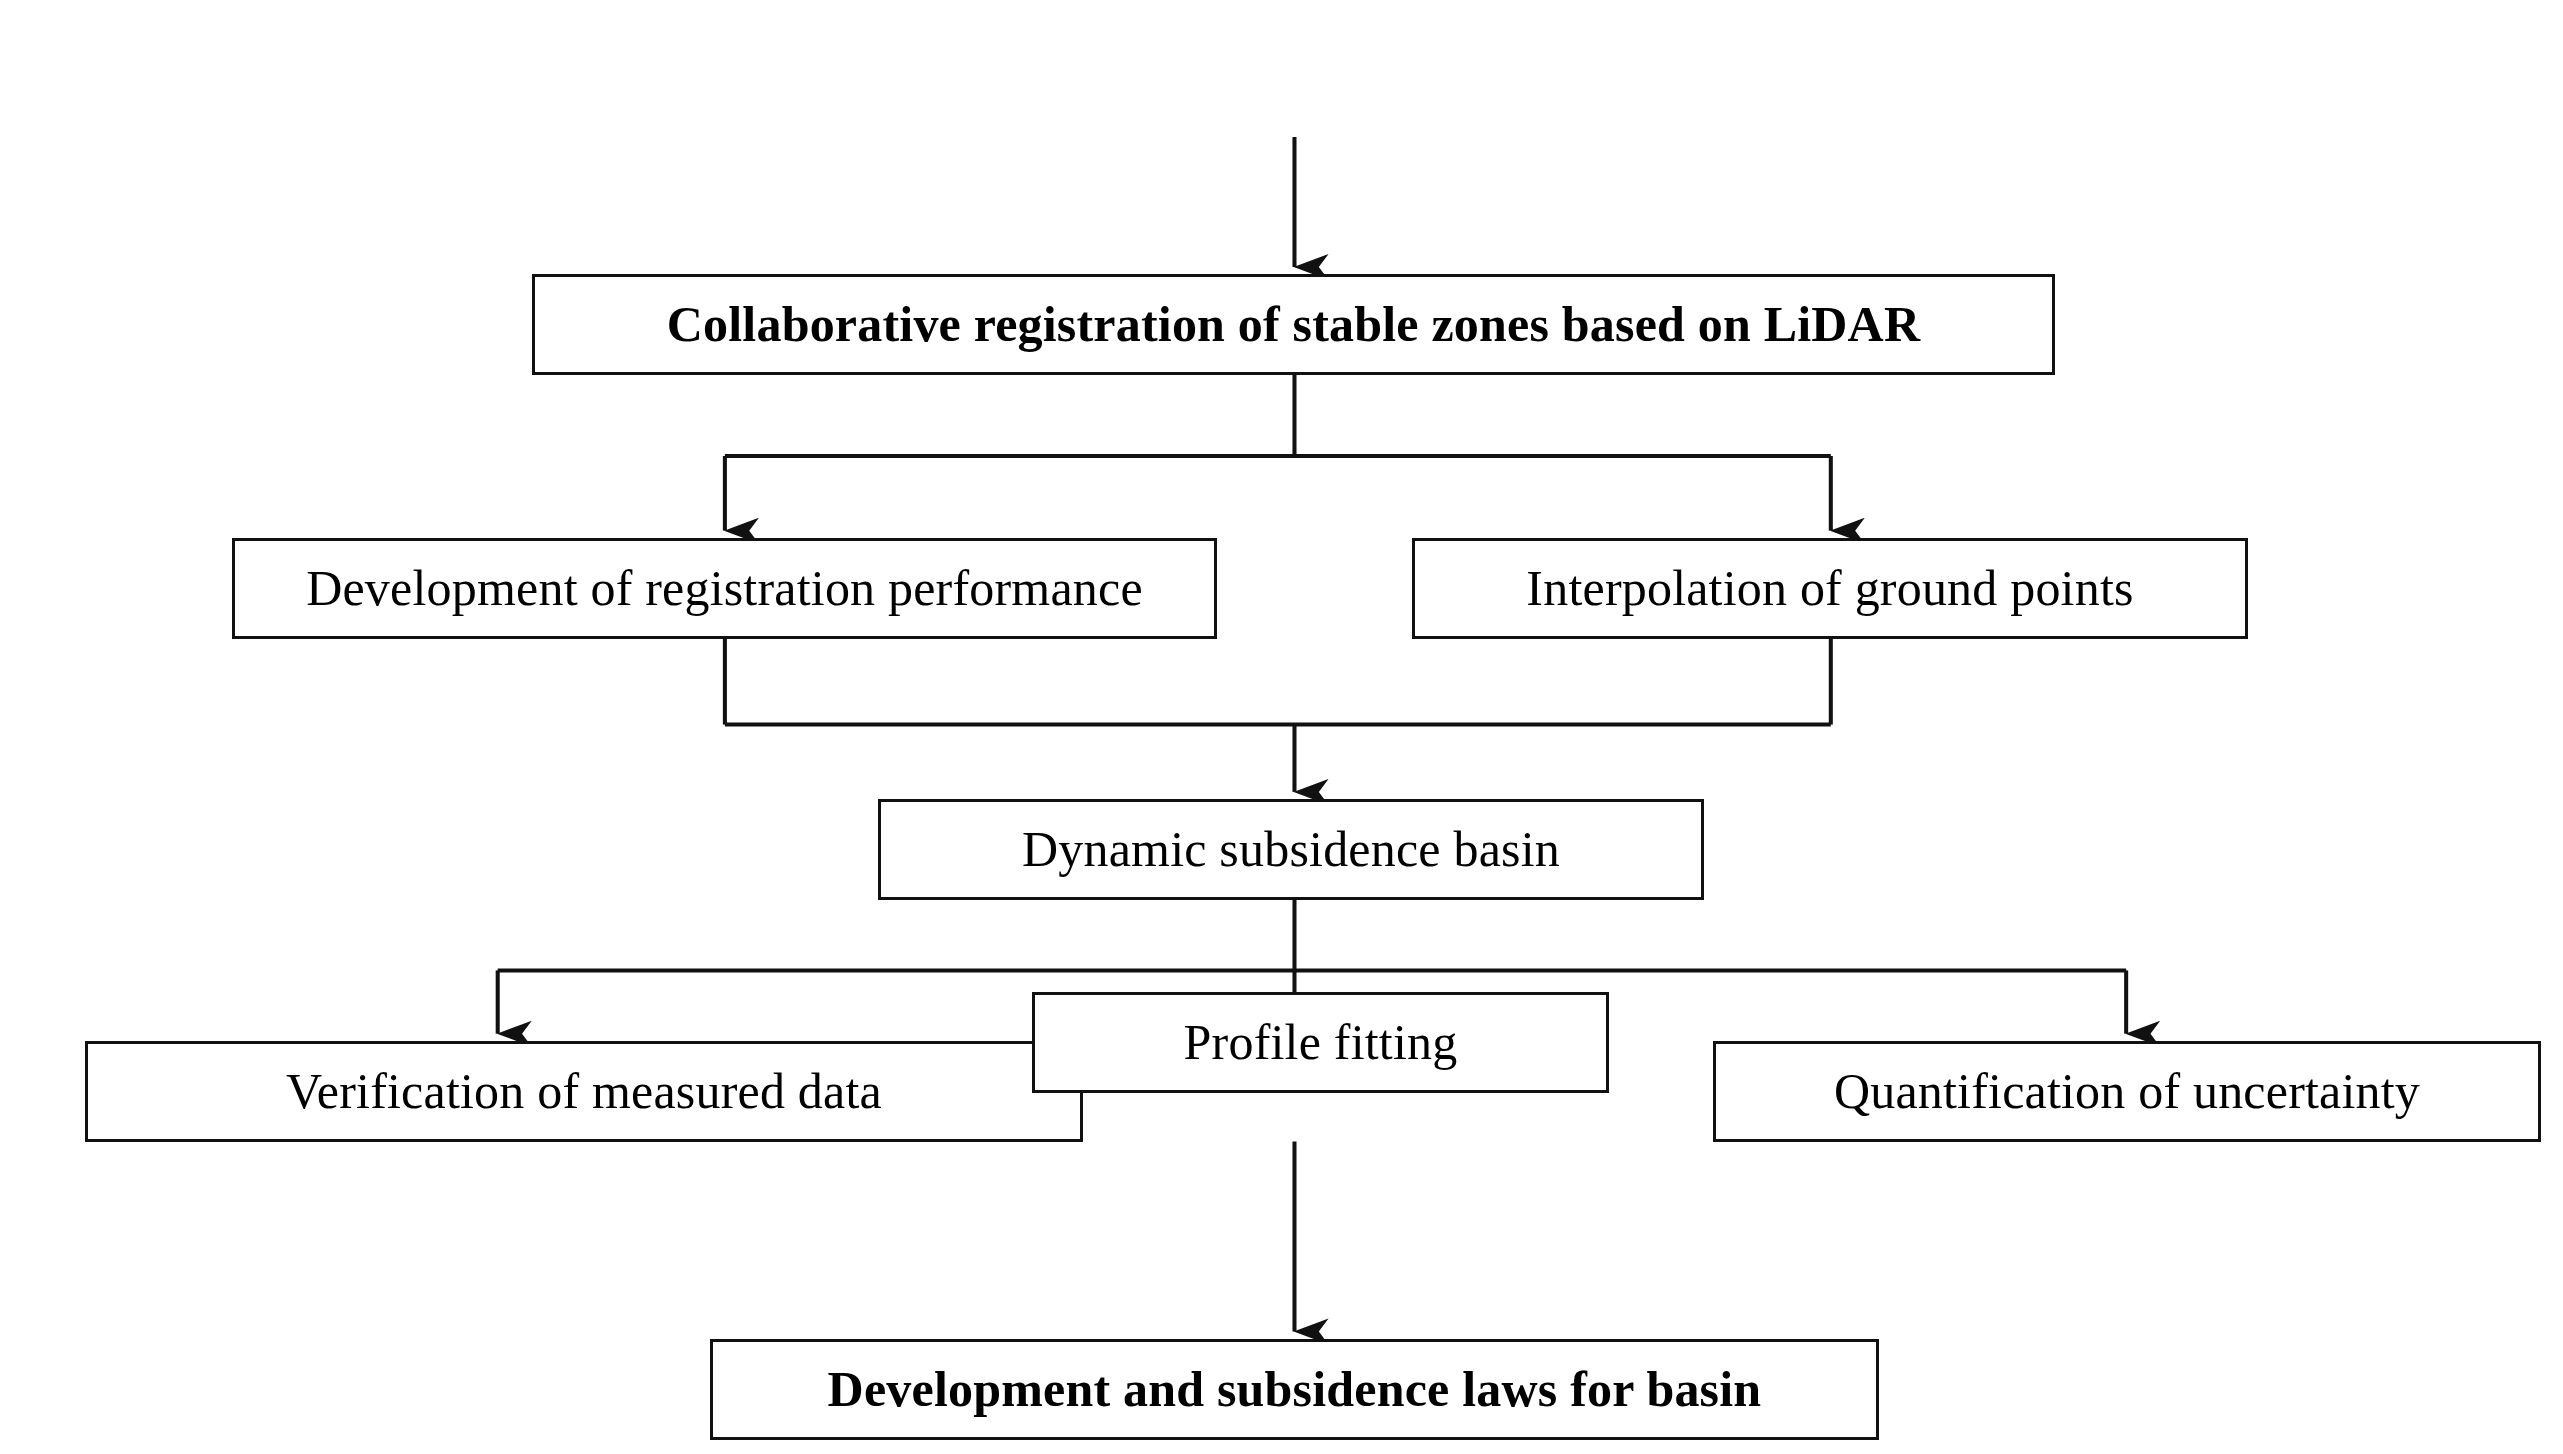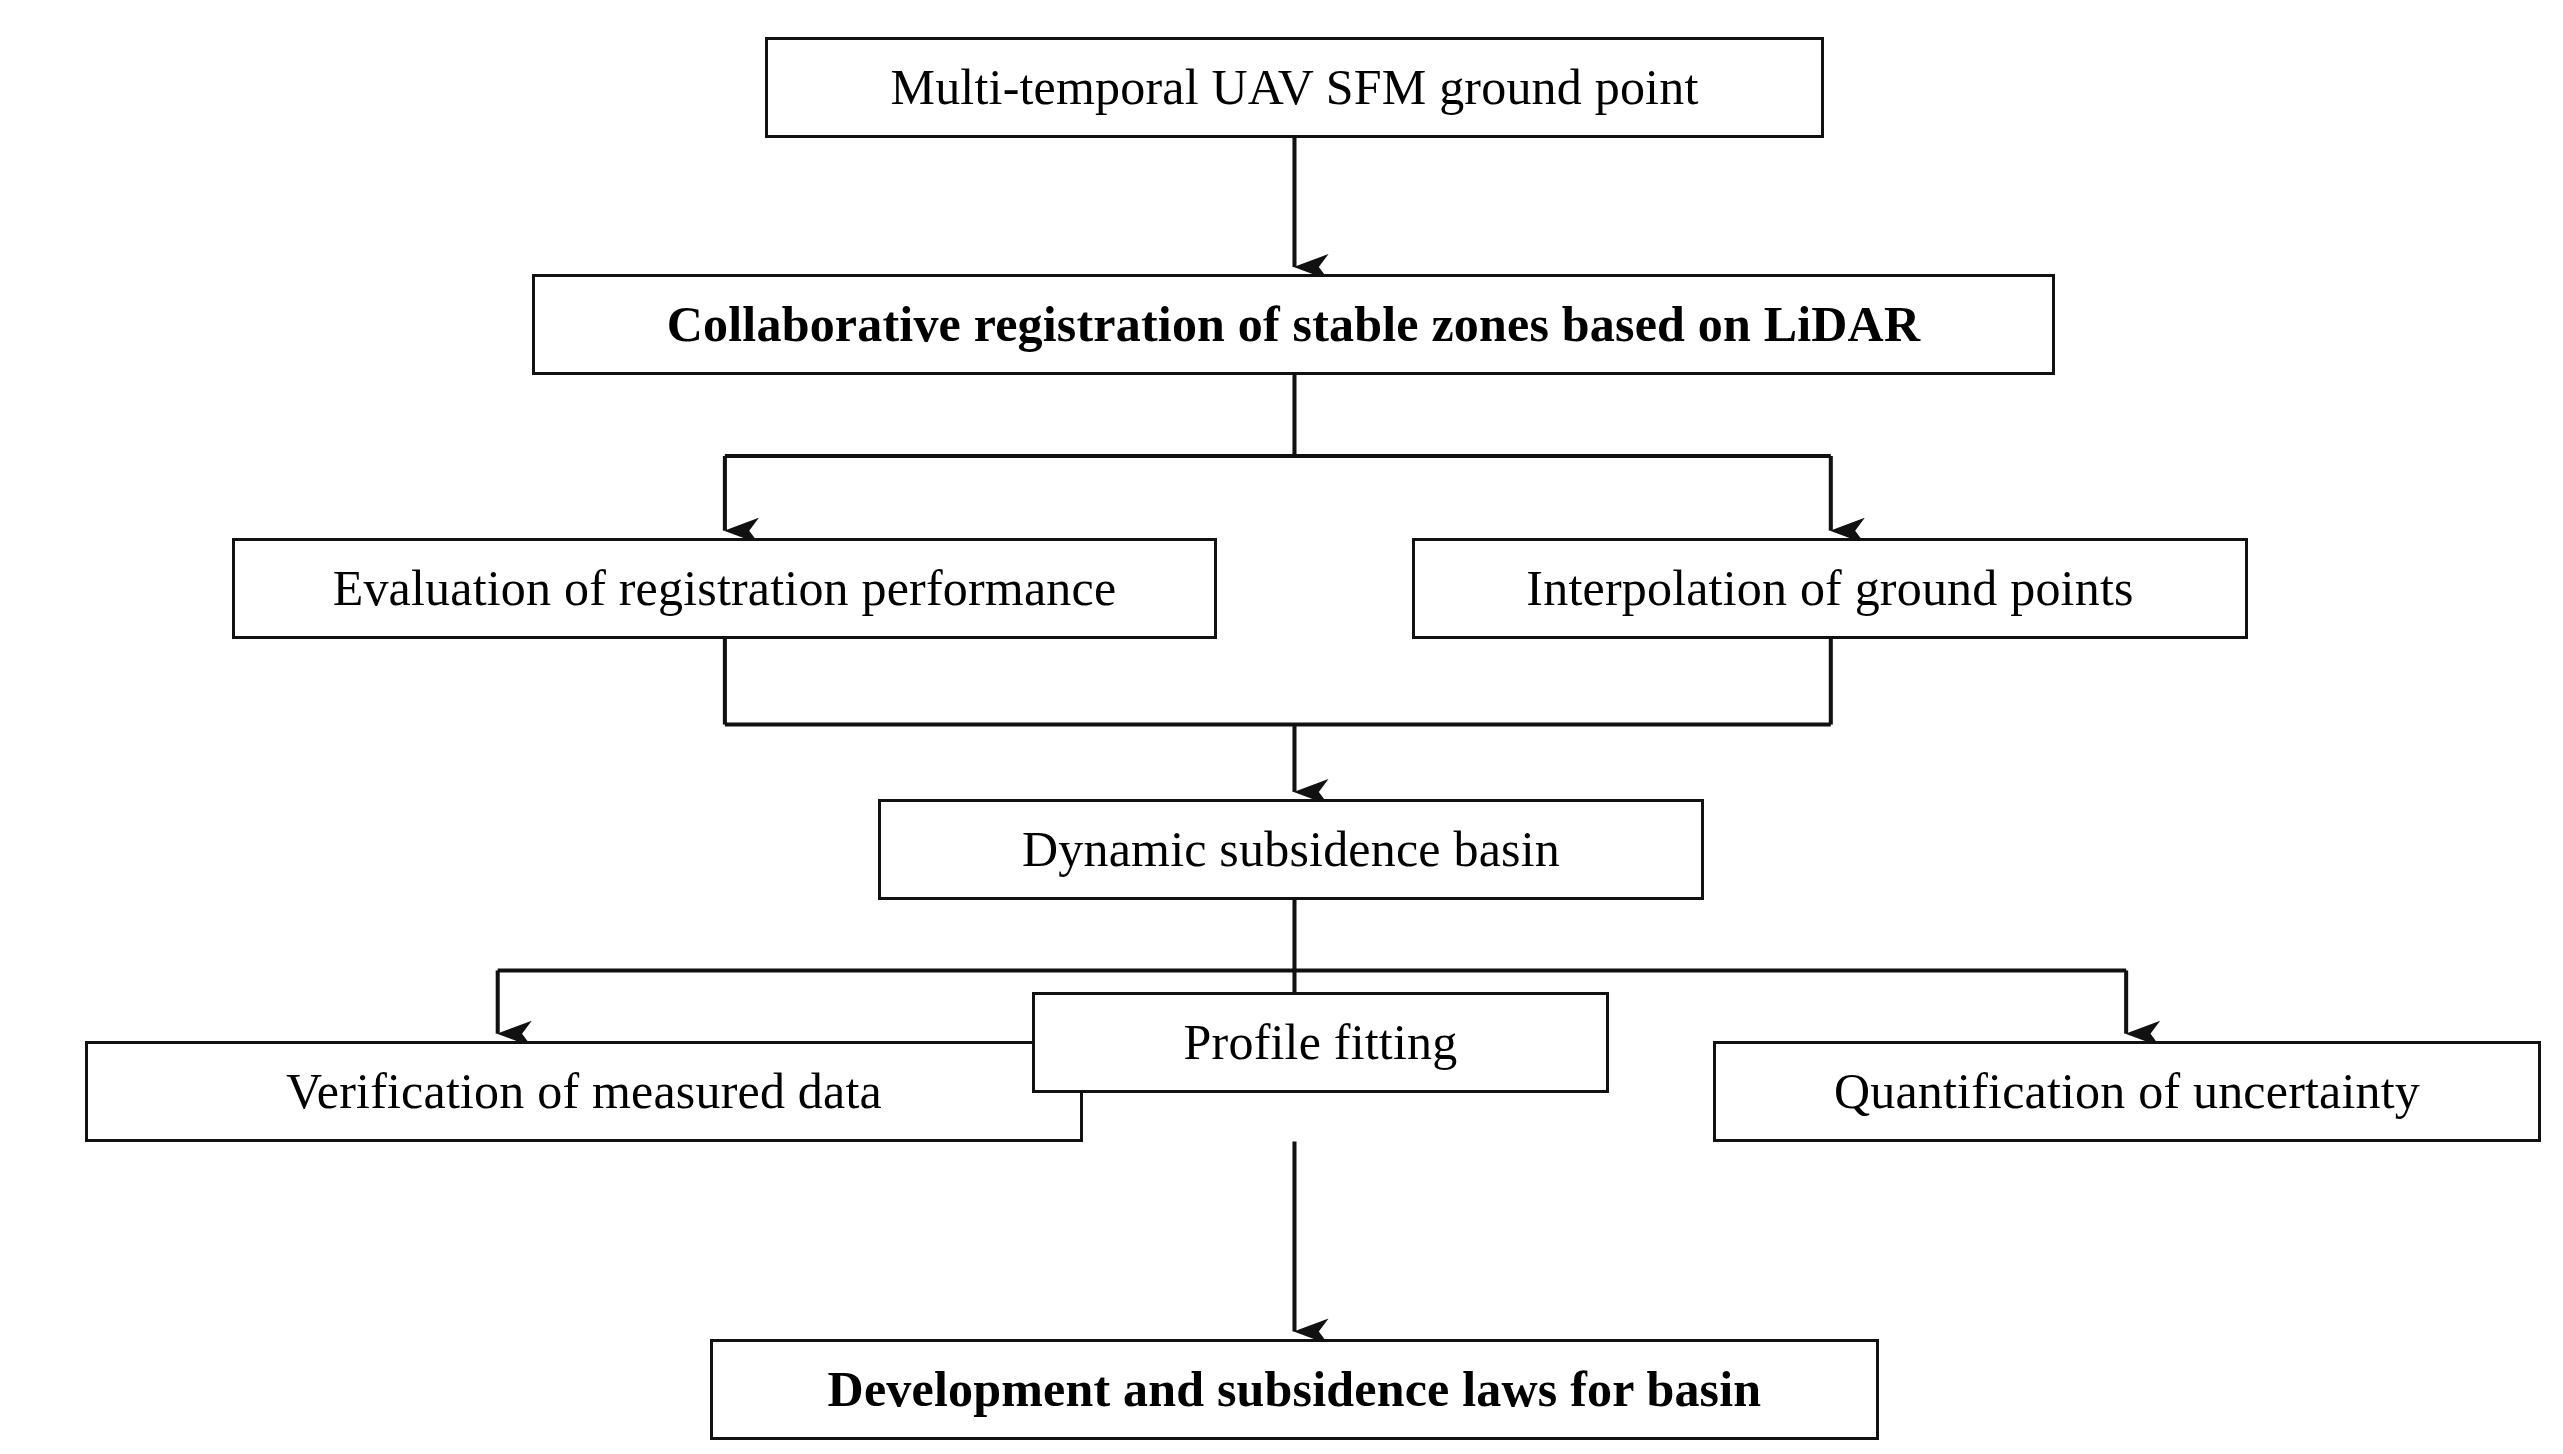--- a/index.html
+++ b/index.html
@@ -77,30 +77,27 @@
       <line x1="613" y1="1196" x2="2620" y2="1196"></line>
       <line x1="613" y1="1196" x2="613" y2="1274" marker-end="url(#arrowhead)"></line>
       <line x1="1595" y1="1196" x2="1595" y2="1274" marker-end="url(#arrowhead)"></line>
       <line x1="2620" y1="1196" x2="2620" y2="1274" marker-end="url(#arrowhead)"></line>
 
       <line x1="1595" y1="1407" x2="1595" y2="1641" marker-end="url(#arrowhead)"></line>
 
     </g>
   </svg>
 
-  <div class="node-box" style="left:765px; top:37px; width:1059px; height:101px;">
-    <span class="node-label">Multi-temporal UAV SFM ground point</span>
-  </div>
 
   <div class="node-box" style="left:532px; top:274px; width:1523px; height:101px;font-weight:bold;">
     <span class="node-label">Collaborative registration of stable zones based on LiDAR</span>
   </div>
 
   <div class="node-box" style="left:232px; top:538px; width:985px; height:101px;">
-    <span class="node-label">Evaluation of registration performance</span>
+    <span class="node-label">Development of registration performance</span>
   </div>
 
   <div class="node-box" style="left:1412px; top:538px; width:836px; height:101px;">
     <span class="node-label">Interpolation of ground points</span>
   </div>
 
   <div class="node-box" style="left:878px; top:799px; width:826px; height:101px;">
     <span class="node-label">Dynamic subsidence basin</span>
   </div>
 

